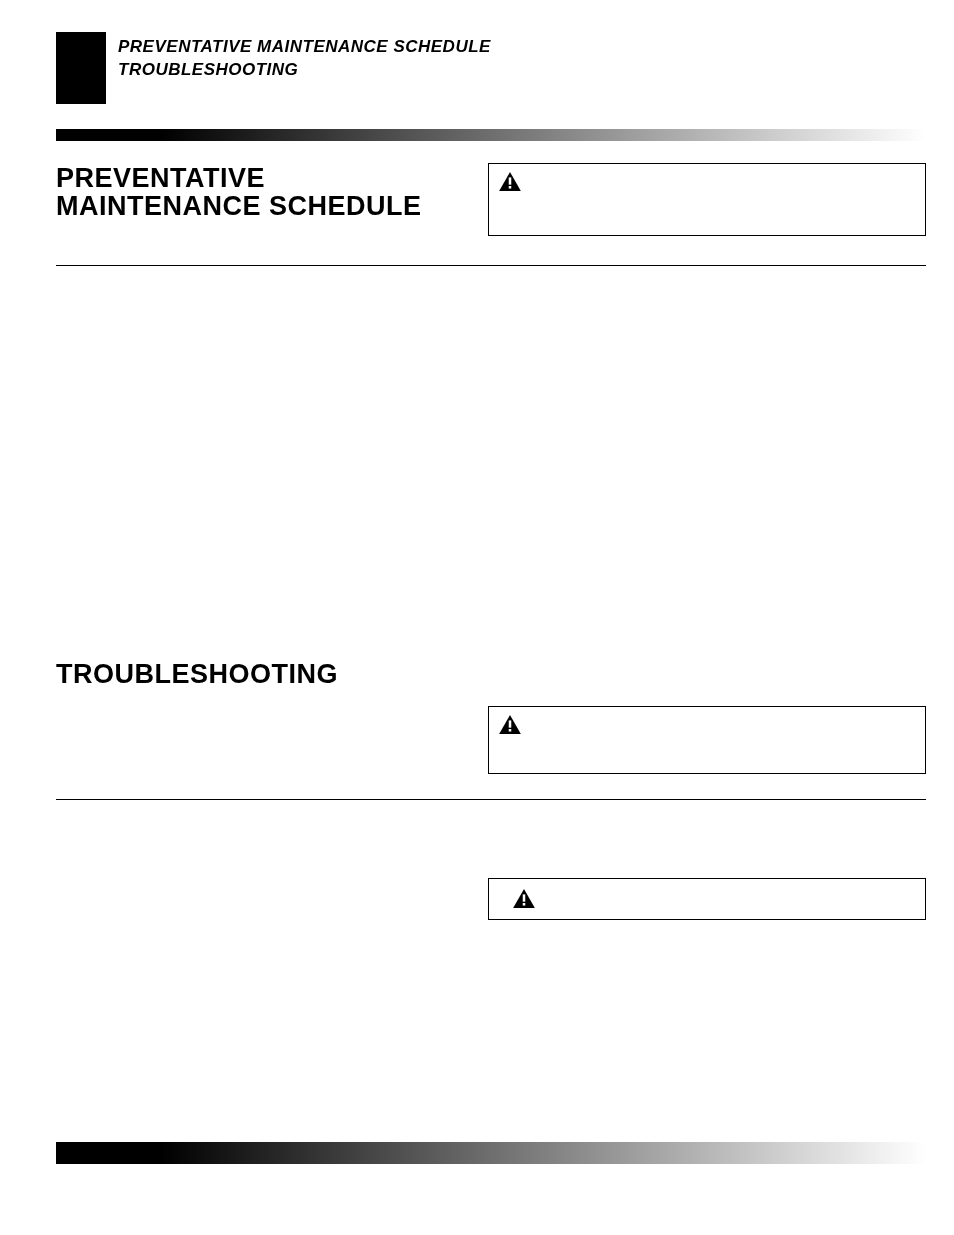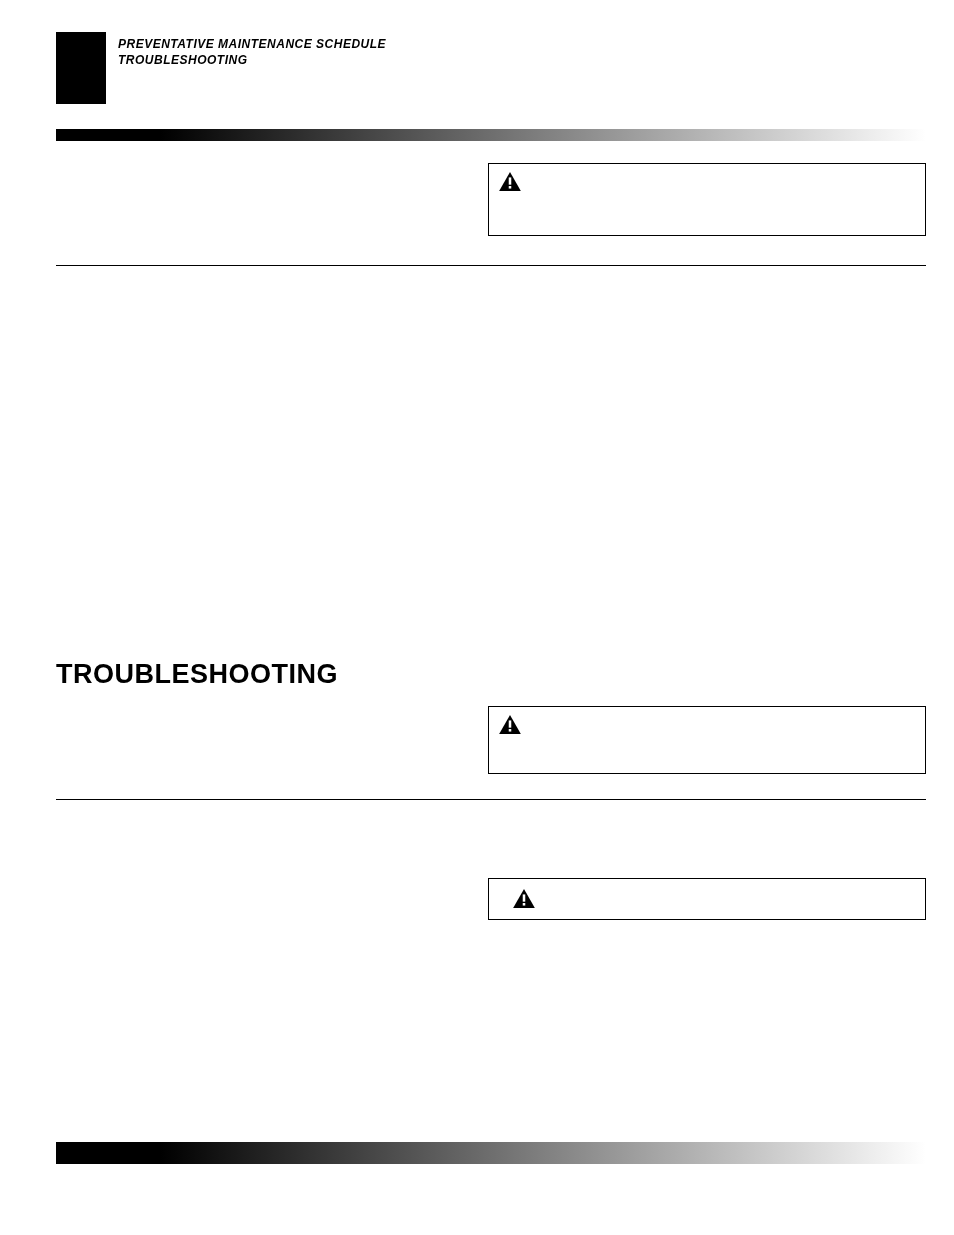--- a/index.html
+++ b/index.html
@@ -1,20 +1,20 @@
 <!DOCTYPE html>
 <html><head>
 <meta charset="utf-8">
 <style>
   * { margin: 0; padding: 0; box-sizing: border-box; }
   html, body { width: 954px; height: 1235px; background: #fff; font-family: Arial, Helvetica, sans-serif; color: #000; }
   .page { position: relative; width: 954px; height: 1235px; }
 
   .header-block { position: absolute; left: 56px; top: 32px; width: 50px; height: 72px; background: #000; }
-  .header-text { position: absolute; left: 118px; top: 36px; font-style: italic; font-weight: 900; font-size: 12px; letter-spacing: 0.5px; line-height: 1.35; }
+  .header-text { position: absolute; left: 118px; top: 36px; font-style: italic; font-weight: 900; font-size: 17px; letter-spacing: 0.5px; line-height: 1.35; }
 
   .gradbar { position: absolute; left: 56px; width: 870px; height: 12px; background: linear-gradient(to right, #000 0%, #000 12%, #fff 100%); }
   .gradbar.top { top: 129px; }
   .gradbar.bottom { top: 1142px; height: 22px; }
 
   .section-title { position: absolute; font-weight: 900; font-size: 27px; letter-spacing: 0.5px; line-height: 1.05; font-family: Arial, Helvetica, sans-serif; }
   .title1 { left: 56px; top: 164px; }
   .title2 { left: 56px; top: 660px; }
 
   .hr { position: absolute; left: 56px; width: 870px; height: 1px; background: #000; }
@@ -37,20 +37,24 @@
 
   <div class="header-block"></div>
 
   <div class="header-text">
     <div>PREVENTATIVE MAINTENANCE SCHEDULE</div>
     <div>TROUBLESHOOTING</div>
   </div>
 
   <div class="gradbar top"></div>
 
+  <div class="section-title title1">
+    <div>PREVENTATIVE</div>
+    <div>MAINTENANCE SCHEDULE</div>
+  </div>
 
   <div class="box box1">
     <span class="warn-icon">
       <svg viewBox="0 0 24 21" width="22" height="19">
         <path d="M12 0 L24 21 L0 21 Z" fill="#000"></path>
         <rect x="10.6" y="6" width="2.8" height="8" fill="#fff"></rect>
         <rect x="10.6" y="15.5" width="2.8" height="2.8" fill="#fff"></rect>
       </svg>
     </span>
   </div>

